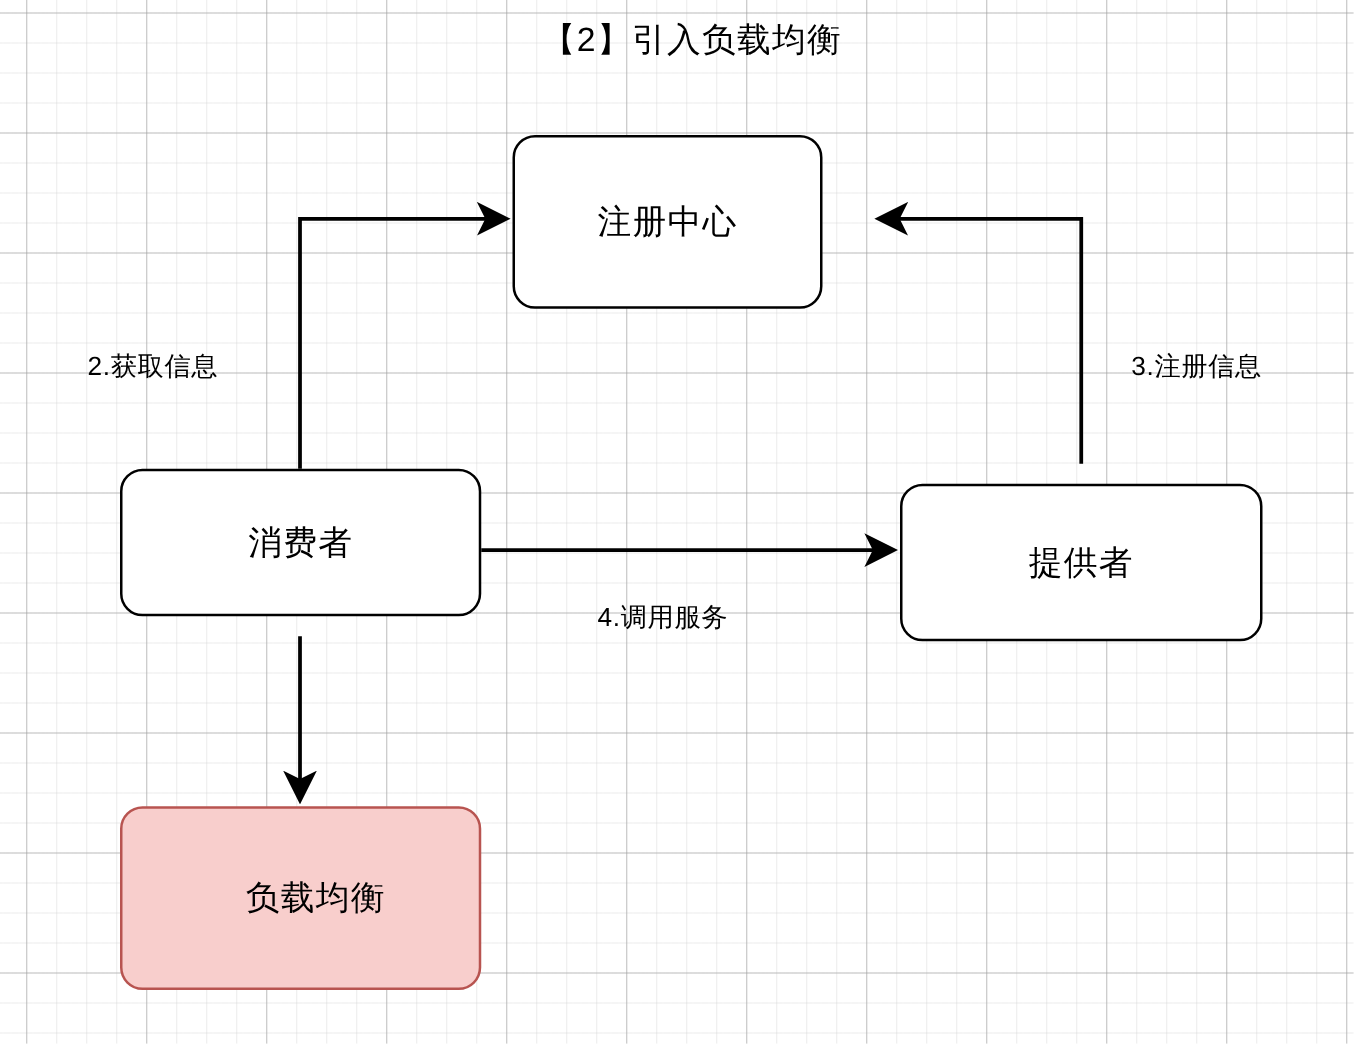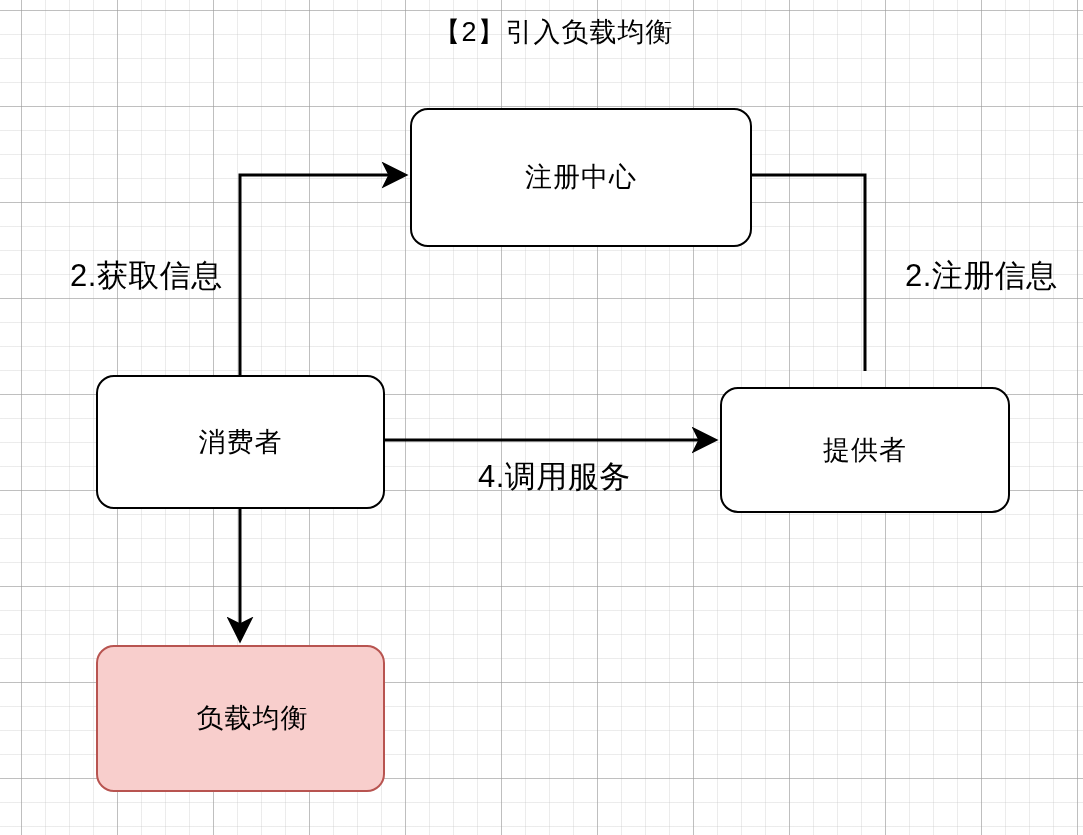--- a/index.html
+++ b/index.html
@@ -53,24 +53,25 @@
     top: 14px;
     width: 1083px;
     text-align: center;
     font-size: 27px;
     color: #000000;
     letter-spacing: 1px;
     padding-left: 12px;
   }
   .edge-label {
     position: absolute;
-    font-size: 31px;
+    font-size: 21px;
     color: #000000;
     white-space: nowrap;
     letter-spacing: 0.5px;
+    margin-top: 24px;
   }
 </style>
 </head>
 <body>
 
 <div id="canvas">
 
   <div class="diagram-title">【2】引入负载均衡</div>
 
   <svg id="edge-layer" viewBox="0 0 1083 835">
@@ -82,36 +83,36 @@
 
     <path d="M 240 375 L 240 175 L 404 175" fill="none" stroke="#000000" stroke-width="3" marker-end="url(#arrow-black)"></path>
 
     <path d="M 865 371 L 865 175 L 704 175" fill="none" stroke="#000000" stroke-width="3" marker-end="url(#arrow-black)"></path>
 
     <path d="M 385 440 L 714 440" fill="none" stroke="#000000" stroke-width="3" marker-end="url(#arrow-black)"></path>
 
     <path d="M 240 509 L 240 639" fill="none" stroke="#000000" stroke-width="3" marker-end="url(#arrow-black)"></path>
   </svg>
 
-  <div class="node" style="left:410px; top:108px; width:342px; height:139px;">
+  <div class="node" style="left:410px; top:108px; width:248px; height:139px;">
     <span>注册中心</span>
   </div>
 
-  <div class="node" style="left:96px; top:375px; width:289px; height:134px;">
+  <div class="node" style="left:96px; top:375px; width:289px; height:118px;">
     <span>消费者</span>
   </div>
 
   <div class="node" style="left:720px; top:387px; width:290px; height:126px;">
     <span>提供者</span>
   </div>
 
   <div class="node highlight" style="left:96px; top:645px; width:289px; height:147px;padding-left:24px;">
     <span>负载均衡</span>
   </div>
 
-  <div class="edge-label" style="left:905px; top:255px;">2.注册信息</div>
+  <div class="edge-label" style="left:905px; top:255px;">3.注册信息</div>
 
   <div class="edge-label" style="left:70px; top:255px;">2.获取信息</div>
 
 
   <div class="edge-label" style="left:478px; top:456px;">4.调用服务</div>
 
 </div>
 
 </body></html>

